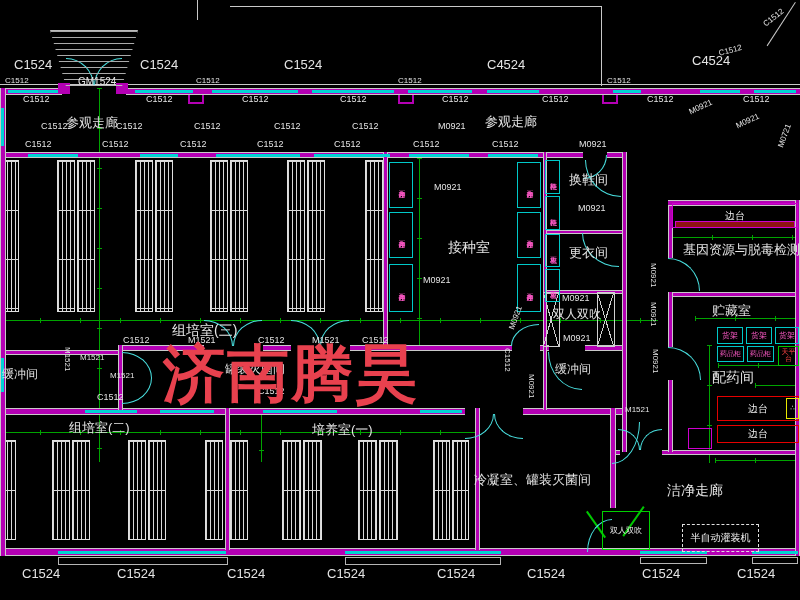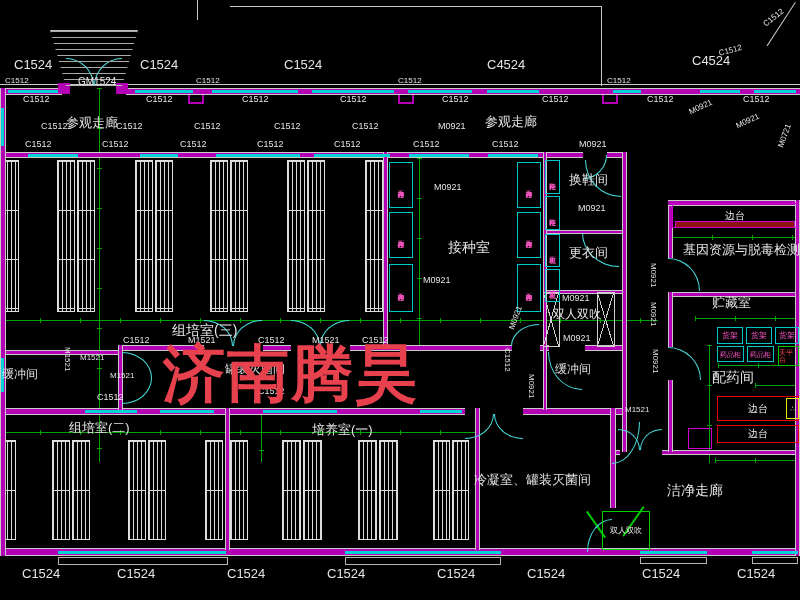--- a/index.html
+++ b/index.html
@@ -18,21 +18,21 @@
         background-image:repeating-linear-gradient(90deg,#d8d8d8 0 1px,transparent 1px 4px),repeating-linear-gradient(#d8d8d8 0 1px,transparent 1px 49px);}
   .xbox{position:absolute;border:1px solid #d0d0d0;box-sizing:border-box;
         background:linear-gradient(to top right,transparent calc(50% - 1px),#d0d0d0 calc(50% - 1px) 50%,transparent 50%),
                    linear-gradient(to bottom right,transparent calc(50% - 1px),#d0d0d0 calc(50% - 1px) 50%,transparent 50%);}
   .door{position:absolute;box-sizing:border-box;border:0 solid #49e0e0;}
   .door-tr{border-top-width:1px;border-right-width:1px;border-top-right-radius:100%;}
   .door-tl{border-top-width:1px;border-left-width:1px;border-top-left-radius:100%;}
   .door-br{border-bottom-width:1px;border-right-width:1px;border-bottom-right-radius:100%;}
   .door-bl{border-bottom-width:1px;border-left-width:1px;border-bottom-left-radius:100%;}
   .eq{position:absolute;border:1px solid;display:flex;align-items:center;justify-content:center;
-      line-height:1;box-sizing:border-box;overflow:hidden;}
+      text-align:center;line-height:1;box-sizing:border-box;overflow:hidden;font-family:Liberation Serif, serif;}
   .lbl{position:absolute;color:#e4e4e4;white-space:nowrap;transform-origin:left top;line-height:1;}
   .gslash{position:absolute;width:2px;background:#00c800;transform-origin:top left;}
   .stairs{position:absolute;border:1px solid #bbb;box-sizing:border-box;
           background:repeating-linear-gradient(#aaa 0 1px,transparent 1px 6px);
           clip-path:polygon(0 0,100% 0,82% 100%,18% 100%);}
   .wm{position:absolute;color:#e8414e;font-weight:bold;white-space:nowrap;z-index:50;
       font-family:"DejaVu Sans",sans-serif;}
 </style>
 </head>
 <body>
@@ -183,20 +183,21 @@
     <div class="eq" style="left: 746px; top: 327px; width: 26px; height: 17px; border-color: rgb(0, 200, 200); border-style: solid; color: rgb(255, 90, 200); font-size: 8px; writing-mode: horizontal-tb; background: transparent;">货架</div>
     <div class="eq" style="left: 775px; top: 327px; width: 24px; height: 17px; border-color: rgb(0, 200, 200); border-style: solid; color: rgb(255, 90, 200); font-size: 8px; writing-mode: horizontal-tb; background: transparent;">货架</div>
     <div class="eq" style="left: 717px; top: 346px; width: 27px; height: 16px; border-color: rgb(0, 200, 200); border-style: solid; color: rgb(255, 90, 200); font-size: 7px; writing-mode: horizontal-tb; background: transparent;">药品柜</div>
     <div class="eq" style="left: 747px; top: 346px; width: 27px; height: 16px; border-color: rgb(0, 200, 200); border-style: solid; color: rgb(255, 90, 200); font-size: 7px; writing-mode: horizontal-tb; background: transparent;">药品柜</div>
     <div class="eq" style="left: 778px; top: 346px; width: 21px; height: 20px; border-color: rgb(0, 200, 0); border-style: solid; color: rgb(255, 69, 69); font-size: 7px; writing-mode: horizontal-tb; background: transparent;">天平台</div>
     <div class="eq" style="left: 672px; top: 203px; width: 126px; height: 25px; border-color: rgb(207, 0, 207); border-style: solid; color: rgb(240, 240, 240); font-size: 10px; writing-mode: horizontal-tb; background: transparent;">边台</div>
     <div class="eq" style="left: 675px; top: 221px; width: 120px; height: 7px; border-color: rgb(207, 0, 207); border-style: solid; color: rgb(255, 90, 200); font-size: 7px; writing-mode: horizontal-tb; background: rgb(142, 18, 18);"></div>
     <div class="eq" style="left: 717px; top: 396px; width: 82px; height: 25px; border-color: rgb(230, 0, 0); border-style: solid; color: rgb(240, 240, 240); font-size: 10px; writing-mode: horizontal-tb; background: transparent;">边台</div>
     <div class="eq" style="left: 717px; top: 425px; width: 82px; height: 18px; border-color: rgb(230, 0, 0); border-style: solid; color: rgb(240, 240, 240); font-size: 10px; writing-mode: horizontal-tb; background: transparent;">边台</div>
     <div class="eq" style="left: 786px; top: 398px; width: 13px; height: 21px; border-color: rgb(232, 232, 0); border-style: solid; color: rgb(255, 255, 255); font-size: 7px; writing-mode: horizontal-tb; background: transparent;">∴</div>
+    <div class="eq" style="left: 682px; top: 524px; width: 77px; height: 28px; border-color: rgb(224, 224, 224); border-style: dashed; color: rgb(240, 240, 240); font-size: 10px; writing-mode: horizontal-tb; background: transparent;">半自动灌装机</div>
     <div class="eq" style="left: 602px; top: 511px; width: 48px; height: 39px; border-color: rgb(0, 208, 0); border-style: solid; color: rgb(240, 240, 240); font-size: 8px; writing-mode: horizontal-tb; background: transparent;">双人双吹</div>
     <div class="eq" style="left: 688px; top: 428px; width: 24px; height: 21px; border-color: rgb(207, 0, 207); border-style: solid; color: rgb(255, 90, 200); font-size: 7px; writing-mode: horizontal-tb; background: transparent;"></div>
     <div class="lbl" style="left: 14px; top: 58px; font-size: 13px; transform: none; writing-mode: horizontal-tb;">C1524</div>
     <div class="lbl" style="left: 140px; top: 58px; font-size: 13px; transform: none; writing-mode: horizontal-tb;">C1524</div>
     <div class="lbl" style="left: 284px; top: 58px; font-size: 13px; transform: none; writing-mode: horizontal-tb;">C1524</div>
     <div class="lbl" style="left: 487px; top: 58px; font-size: 13px; transform: none; writing-mode: horizontal-tb;">C4524</div>
     <div class="lbl" style="left: 692px; top: 54px; font-size: 13px; transform: none; writing-mode: horizontal-tb;">C4524</div>
     <div class="lbl" style="left: 718px; top: 50px; font-size: 8px; transform: rotate(-15deg); writing-mode: horizontal-tb;">C1512</div>
     <div class="lbl" style="left: 762px; top: 22px; font-size: 8px; transform: rotate(-38deg); writing-mode: horizontal-tb;">C1512</div>
     <div class="lbl" style="left: 78px; top: 77px; font-size: 10px; transform: none; writing-mode: horizontal-tb;">GM1524</div>
@@ -238,21 +239,21 @@
     <div class="lbl" style="left: 578px; top: 204px; font-size: 9px; transform: none; writing-mode: horizontal-tb;">M0921</div>
     <div class="lbl" style="left: 569px; top: 246px; font-size: 13px; transform: none; writing-mode: horizontal-tb;">更衣间</div>
     <div class="lbl" style="left: 562px; top: 294px; font-size: 9px; transform: none; writing-mode: horizontal-tb;">M0921</div>
     <div class="lbl" style="left: 553px; top: 308px; font-size: 12px; transform: none; writing-mode: horizontal-tb;">双人双吹</div>
     <div class="lbl" style="left: 563px; top: 334px; font-size: 9px; transform: none; writing-mode: horizontal-tb;">M0921</div>
     <div class="lbl" style="left: 555px; top: 363px; font-size: 12px; transform: none; writing-mode: horizontal-tb;">缓冲间</div>
     <div class="lbl" style="left: 649px; top: 263px; font-size: 8px; transform: none; writing-mode: vertical-rl;">M0921</div>
     <div class="lbl" style="left: 649px; top: 302px; font-size: 8px; transform: none; writing-mode: vertical-rl;">M0921</div>
     <div class="lbl" style="left: 651px; top: 349px; font-size: 8px; transform: none; writing-mode: vertical-rl;">M0921</div>
     <div class="lbl" style="left: 683px; top: 243px; font-size: 13px; transform: none; writing-mode: horizontal-tb;">基因资源与脱毒检测室</div>
-    <div class="lbl" style="left: 712px; top: 296px; font-size: 13px; transform: none; writing-mode: horizontal-tb; text-align: center;">贮藏室</div>
+    <div class="lbl" style="left: 712px; top: 304px; font-size: 13px; transform: none; writing-mode: horizontal-tb; text-align: center;">贮藏室</div>
     <div class="lbl" style="left: 712px; top: 370px; font-size: 14px; transform: none; writing-mode: horizontal-tb;">配药间</div>
     <div class="lbl" style="left: 667px; top: 483px; font-size: 14px; transform: none; writing-mode: horizontal-tb;">洁净走廊</div>
     <div class="lbl" style="left: 625px; top: 406px; font-size: 8px; transform: none; writing-mode: horizontal-tb;">M1521</div>
     <div class="lbl" style="left: 172px; top: 323px; font-size: 14px; transform: none; writing-mode: horizontal-tb;">组培室(三)</div>
     <div class="lbl" style="left: 123px; top: 336px; font-size: 9px; transform: none; writing-mode: horizontal-tb;">C1512</div>
     <div class="lbl" style="left: 188px; top: 336px; font-size: 9px; transform: none; writing-mode: horizontal-tb;">M1521</div>
     <div class="lbl" style="left: 258px; top: 336px; font-size: 9px; transform: none; writing-mode: horizontal-tb;">C1512</div>
     <div class="lbl" style="left: 312px; top: 336px; font-size: 9px; transform: none; writing-mode: horizontal-tb;">M1521</div>
     <div class="lbl" style="left: 362px; top: 336px; font-size: 9px; transform: none; writing-mode: horizontal-tb;">C1512</div>
     <div class="lbl" style="left: 2px; top: 368px; font-size: 12px; transform: none; writing-mode: horizontal-tb;">缓冲间</div>

